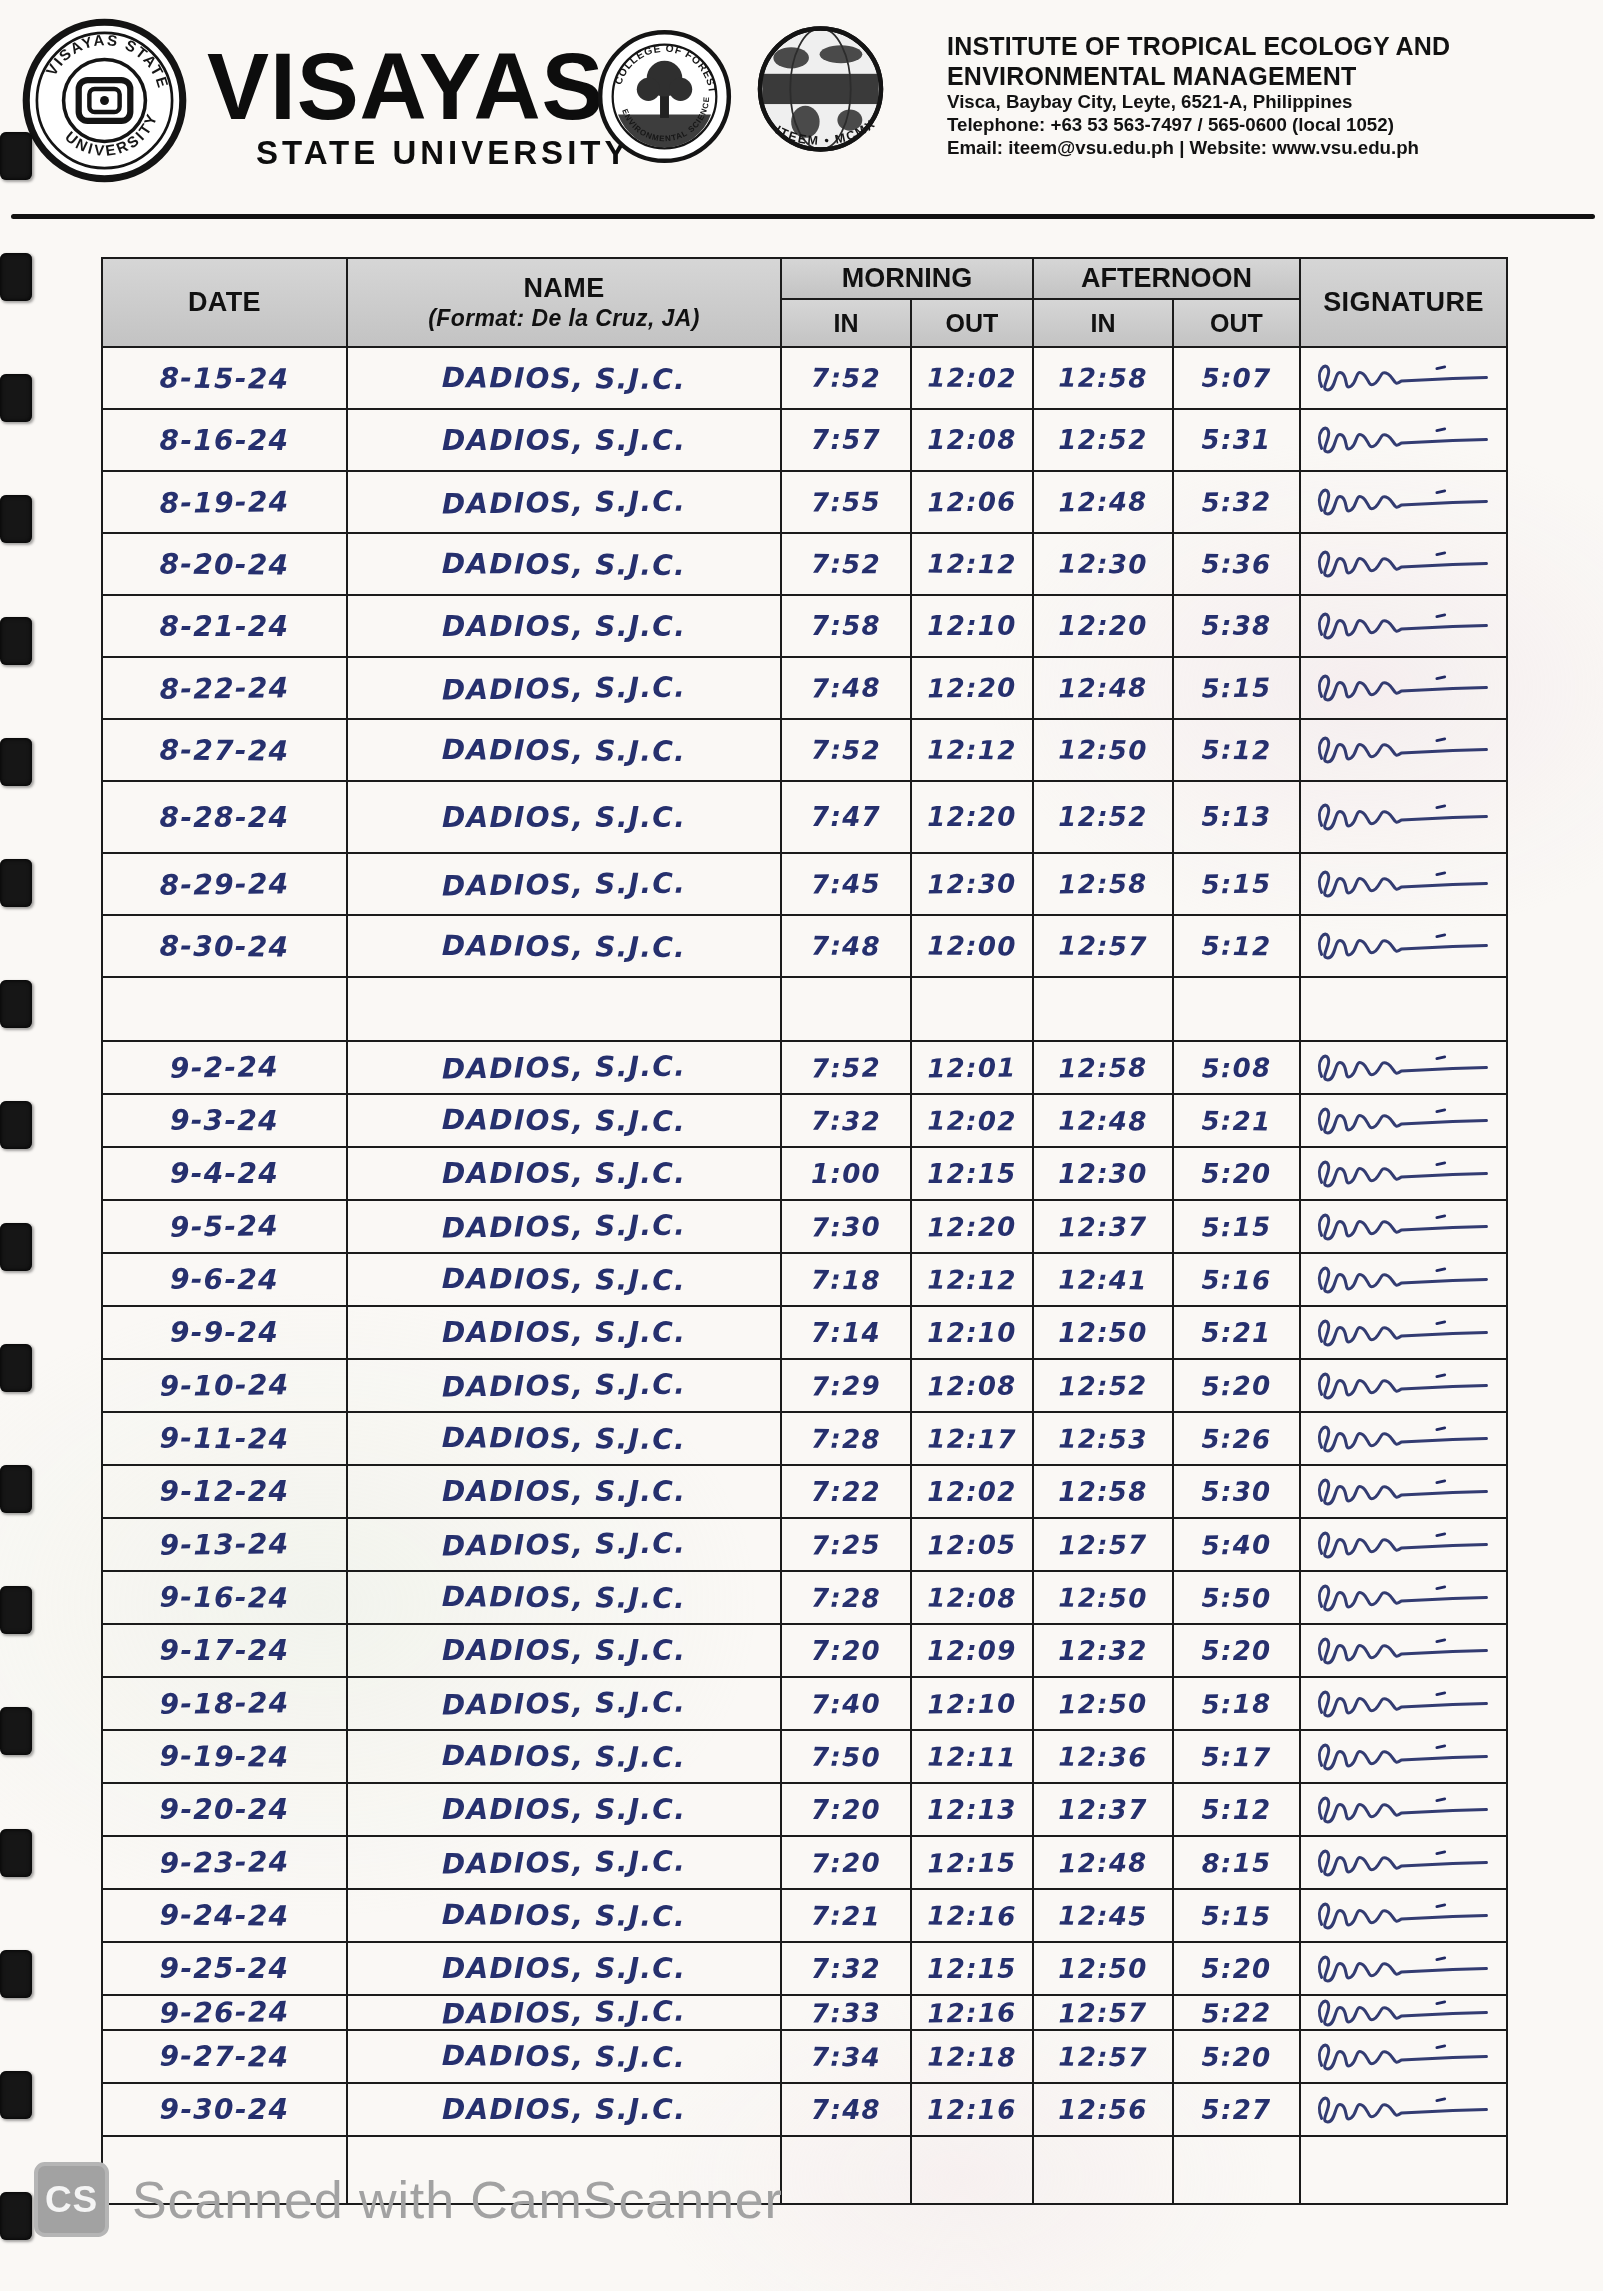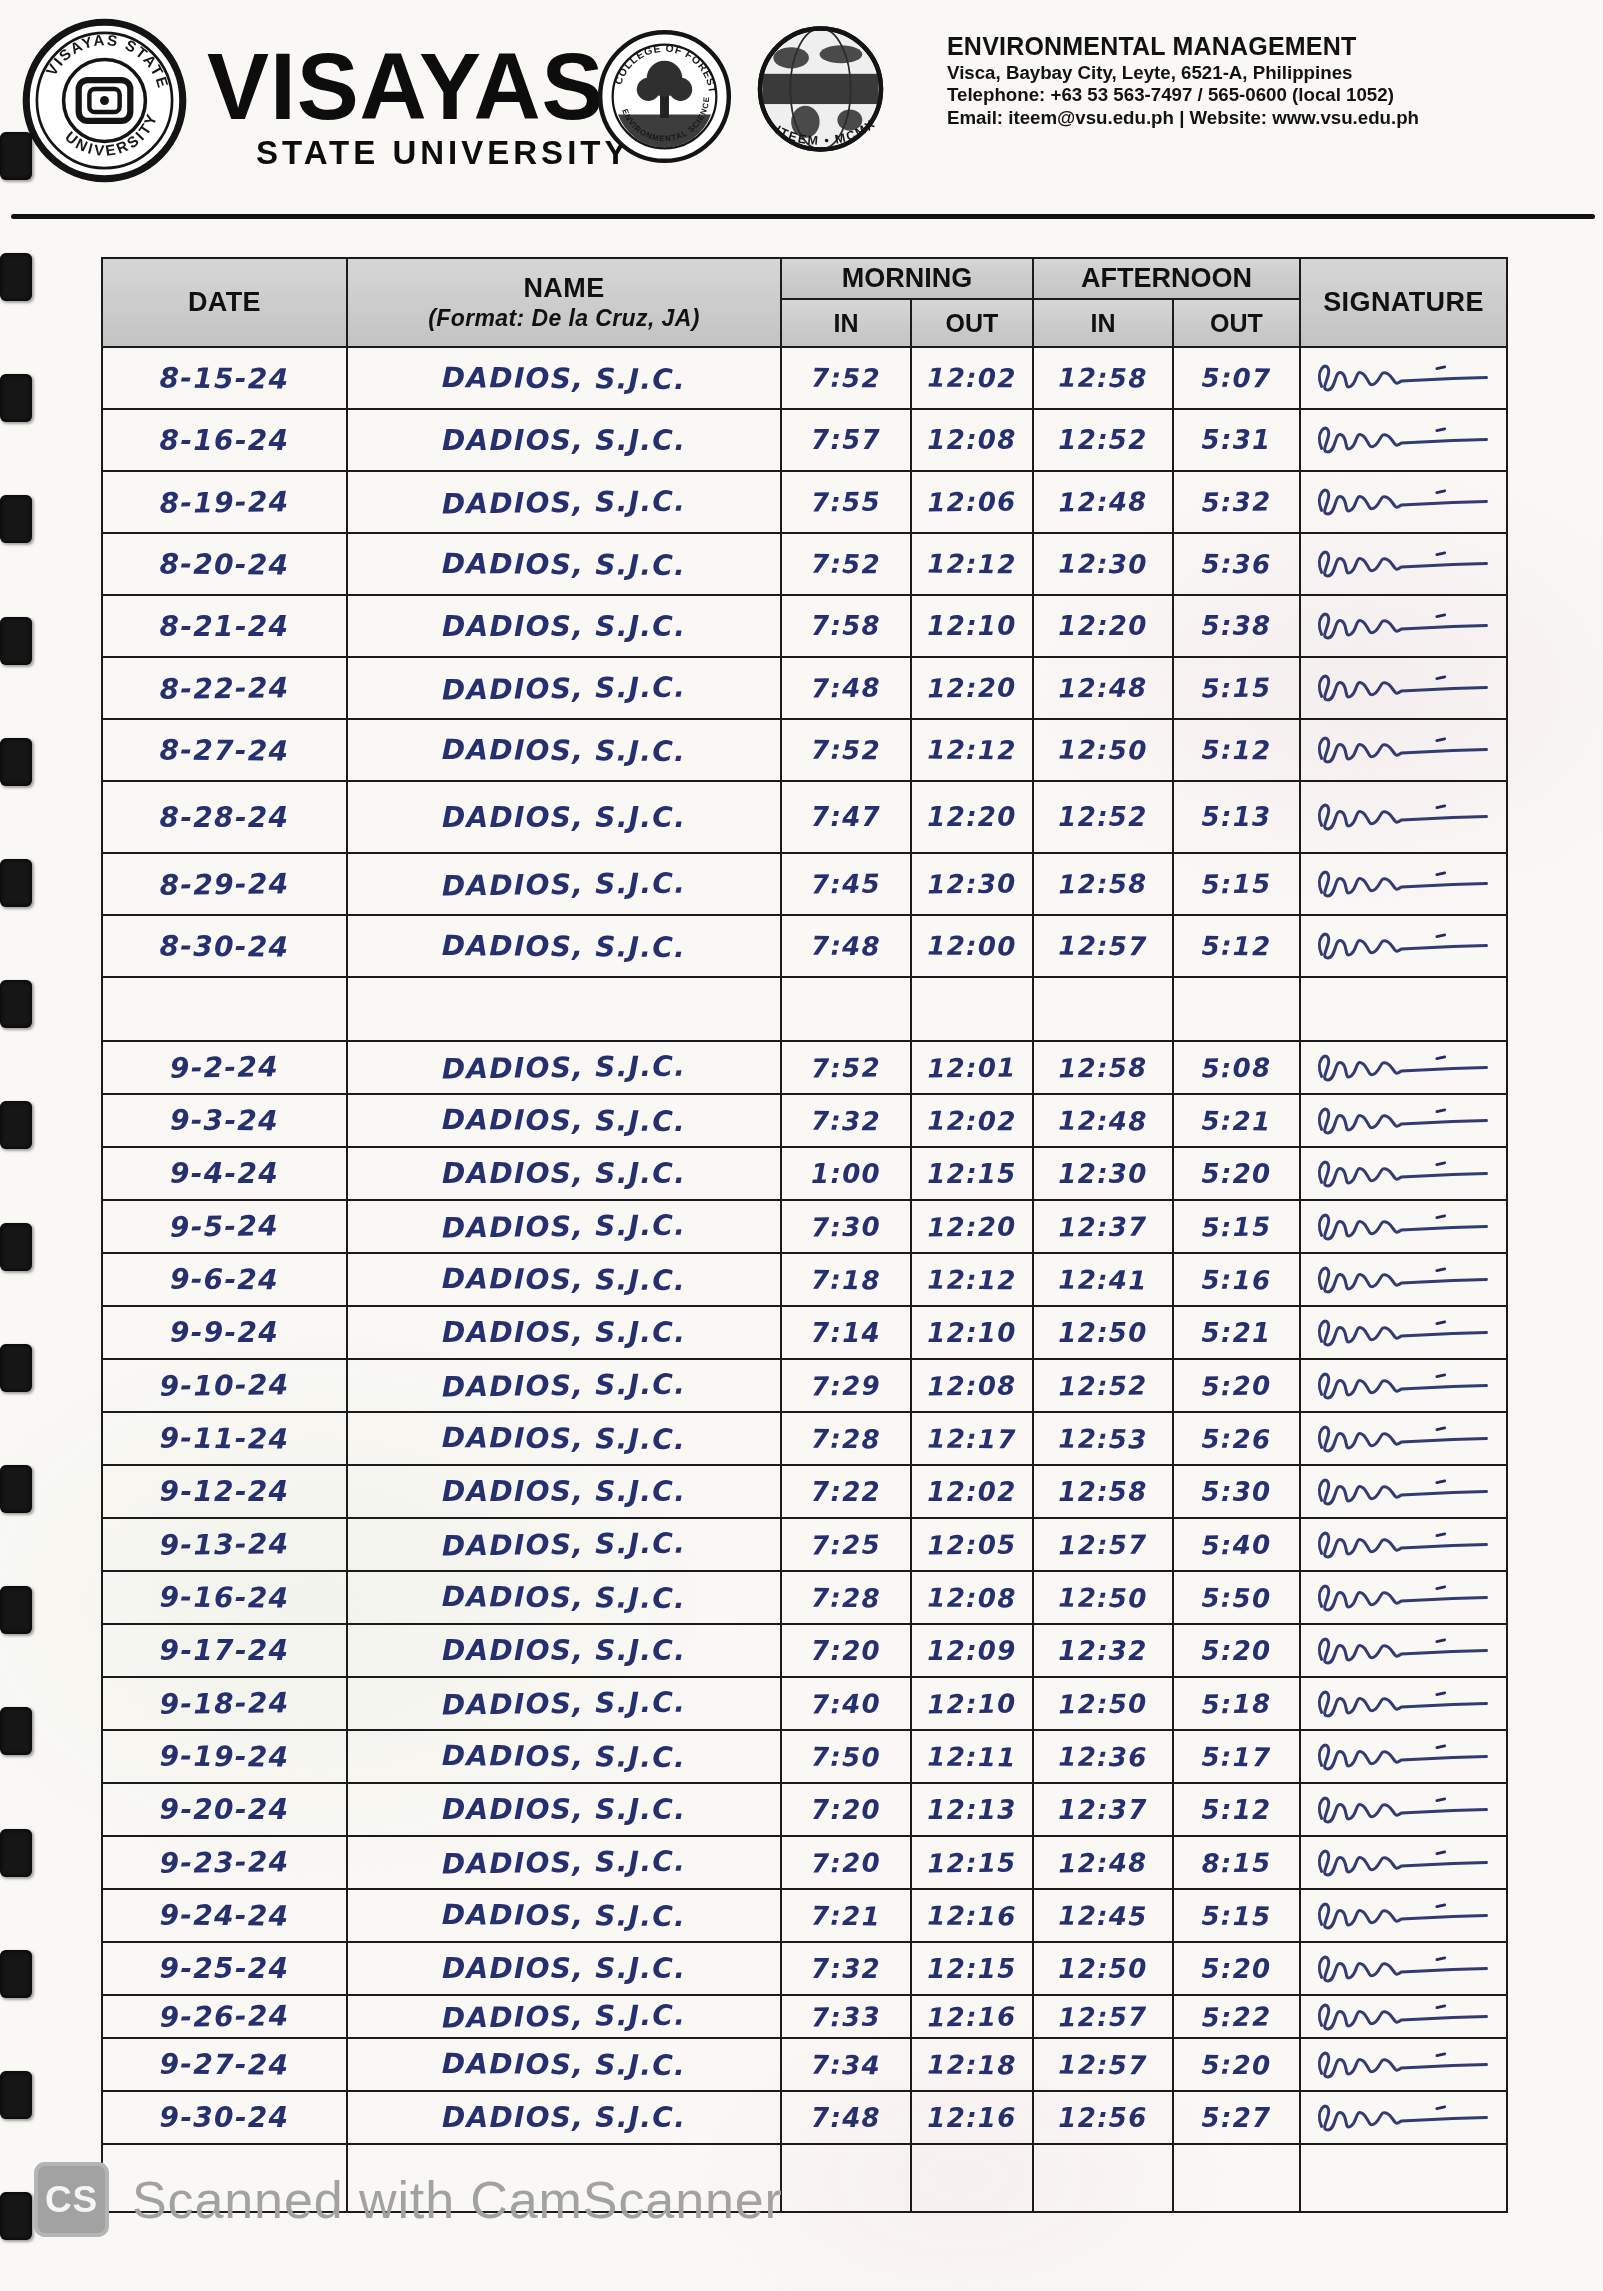--- a/index.html
+++ b/index.html
@@ -103,20 +103,21 @@
     <ellipse cx="128" cy="110" rx="14" ry="12" fill="#4a4a4a"></ellipse>
     <ellipse cx="95" cy="75" rx="34" ry="68" fill="none" stroke="#2c2c2c" stroke-width="2"></ellipse>
     <circle cx="95" cy="75" r="68" fill="none" stroke="#141414" stroke-width="5"></circle>
     <defs>
         <path id="globeCap" d="M 35 118 a 78 55 0 0 0 120 0"></path>
       </defs>
     <text font-size="14" letter-spacing="2"><textPath href="#globeCap" startOffset="8%">ITEEM • MCMXCVIII</textPath></text>
   </svg>
 
   <div class="inst">
+    <div class="l1">INSTITUTE OF TROPICAL ECOLOGY AND</div>
     <div class="l2">ENVIRONMENTAL MANAGEMENT</div>
     <div class="s">Visca, Baybay City, Leyte, 6521-A, Philippines</div>
     <div class="s">Telephone: +63 53 563-7497 / 565-0600 (local 1052)</div>
     <div class="s">Email: iteem@vsu.edu.ph | Website: www.vsu.edu.ph</div>
   </div>
 </div>
 
 <div class="rule"></div>
 
 <table>
@@ -544,21 +545,21 @@
     <td class="c-mout hand">12:15</td>
     <td class="c-ain hand">12:50</td>
     <td class="c-aout hand">5:20</td>
     <td class="c-sig">
       <svg class="sig-svg" width="192" height="39" viewBox="0 0 215 44">
         <path d="M10 32 C 2 14, 16 2, 18 14 C 19 23, 8 36, 17 36 C 27 36, 24 12, 33 17 C 40 21, 35 38, 44 31 C 51 25, 48 12, 57 18 C 64 23, 62 35, 71 28 C 78 22, 76 13, 85 18 C 93 23, 91 33, 100 26 L 158 23 L 196 22" fill="none" stroke="#222b66" stroke-width="3.4" stroke-linecap="round" stroke-linejoin="round" opacity="0.92"></path>
         <path d="M140 12 l 9 -2" fill="none" stroke="#222b66" stroke-width="3" stroke-linecap="round"></path>
       </svg>
     </td>
   </tr>
-      <tr style="height: 43px;">
+      <tr style="height: 35px;">
     <td class="c-date hand">9-26-24</td>
     <td class="c-name hand">DADIOS, S.J.C.</td>
     <td class="c-min hand">7:33</td>
     <td class="c-mout hand">12:16</td>
     <td class="c-ain hand">12:57</td>
     <td class="c-aout hand">5:22</td>
     <td class="c-sig">
       <svg class="sig-svg" width="192" height="39" viewBox="0 0 215 44">
         <path d="M10 32 C 2 14, 16 2, 18 14 C 19 23, 8 36, 17 36 C 27 36, 24 12, 33 17 C 40 21, 35 38, 44 31 C 51 25, 48 12, 57 18 C 64 23, 62 35, 71 28 C 78 22, 76 13, 85 18 C 93 23, 91 33, 100 26 L 158 23 L 196 22" fill="none" stroke="#222b66" stroke-width="3.4" stroke-linecap="round" stroke-linejoin="round" opacity="0.92"></path>
         <path d="M140 12 l 9 -2" fill="none" stroke="#222b66" stroke-width="3" stroke-linecap="round"></path>

